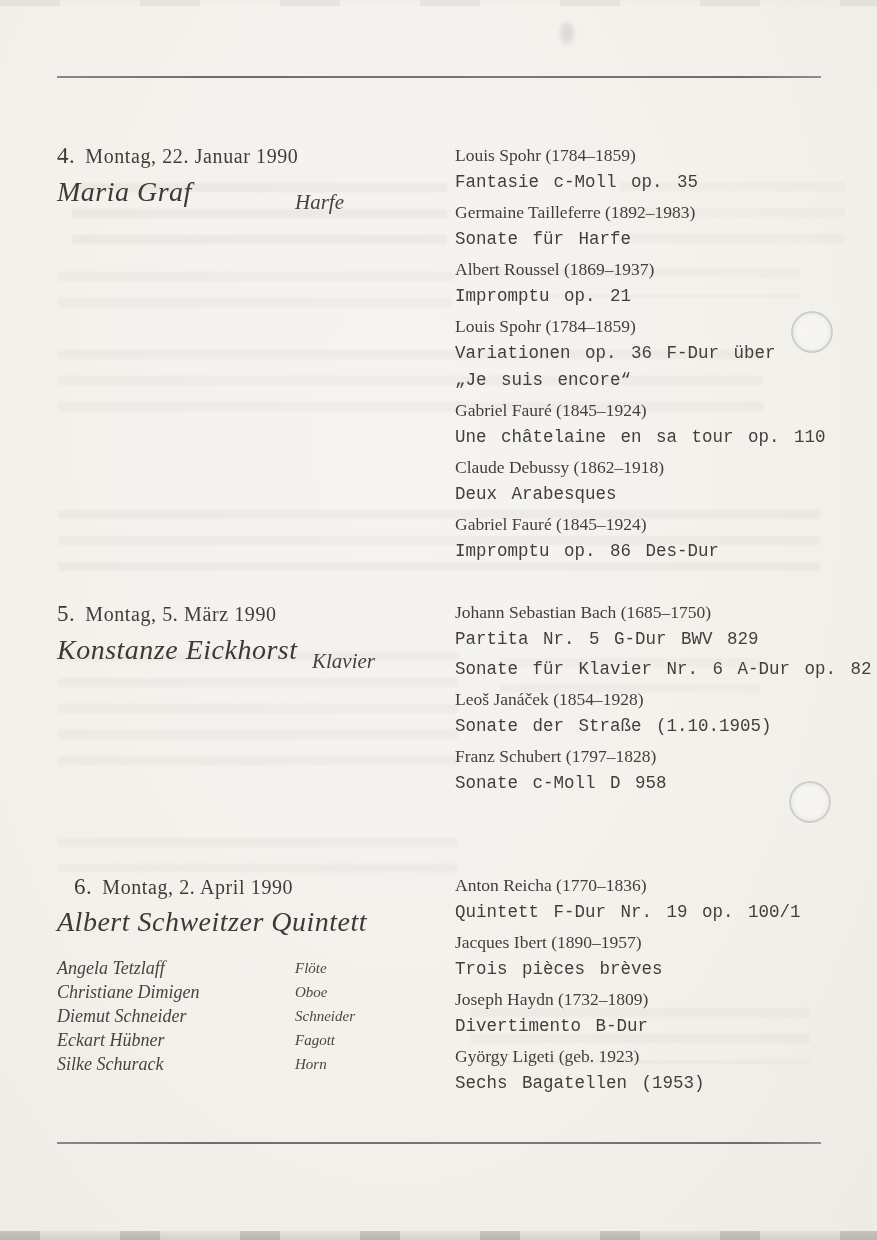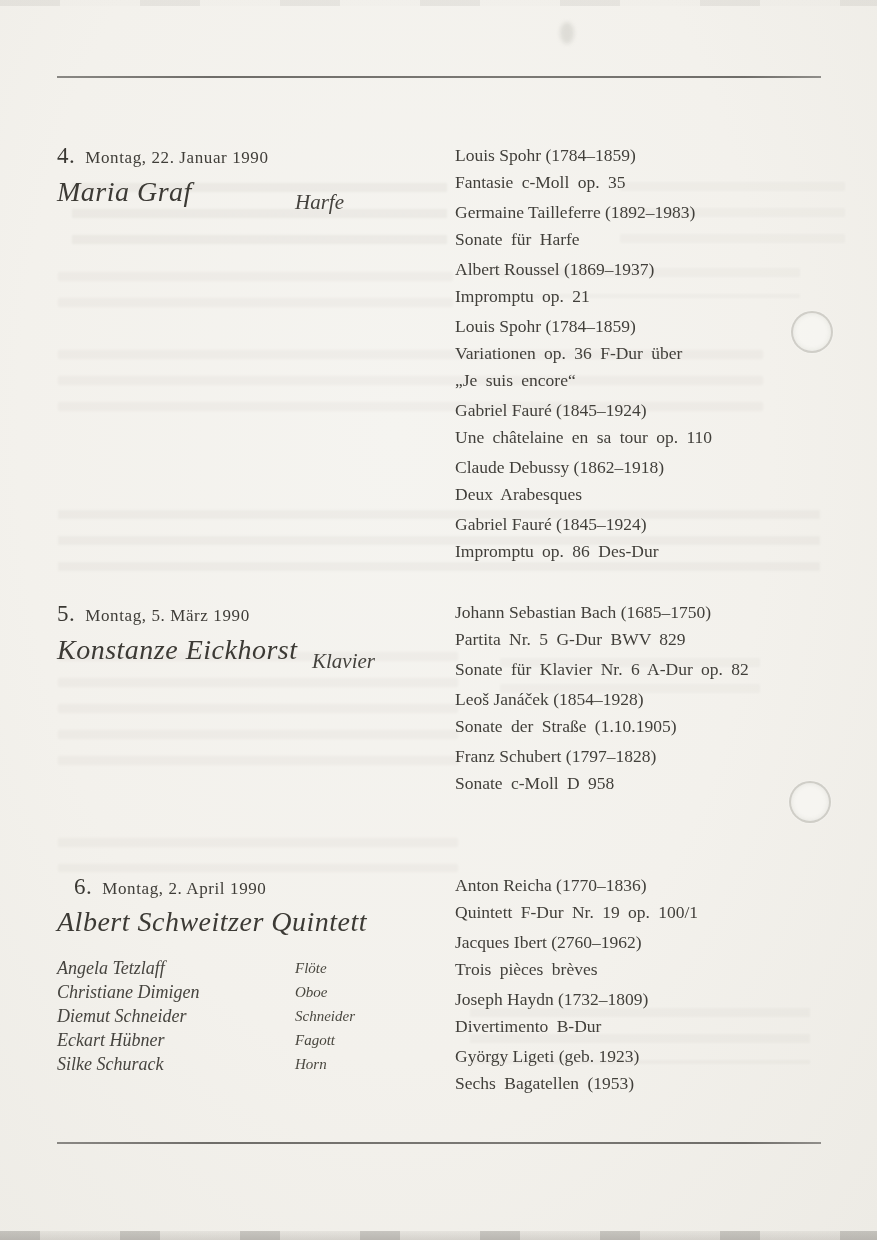--- a/index.html
+++ b/index.html
@@ -12,31 +12,31 @@
     font-family:"Liberation Serif","DejaVu Serif",serif;
     color:#403e39;
   }
   .rule{position:absolute;left:57px;width:764px;height:2px;
     background:linear-gradient(to right,#8a8884,#6f6d69 20%,#7b7975 60%,#6f6d69 90%,#908e8a);}
   .rule.top{top:76px;}
   .rule.bottom{top:1142px;}
 
   
   .entry-num{font-size:23px;letter-spacing:.5px;color:#3a3833;}
-  .entry-date{font-size:17px;letter-spacing:.6px;margin-left:10px;color:#3f3d38;}
+  .entry-date{font-size:20px;letter-spacing:.6px;margin-left:10px;color:#3f3d38;}
   .performer-name{font-style:italic;font-size:28px;letter-spacing:.5px;color:#3c3a35;}
   .instr{font-style:italic;font-size:21px;color:#45433e;position:absolute;}
 
   .head-line{position:absolute;white-space:nowrap;}
 
   
   .program{position:absolute;left:455px;width:400px;}
   .piece{margin-bottom:3px;}
   .piece .line{font-size:17.5px;line-height:27px;white-space:nowrap;color:#413f3a;}
-  .piece .work{word-spacing:4px;}
+  .piece .work{word-spacing:4px;font-family:Liberation Mono, monospace;}
 
   
   .members{position:absolute;left:57px;width:390px;}
   .member-row{position:relative;height:24px;}
   .member-name{font-style:italic;font-size:18px;line-height:24px;color:#46443f;}
   .member-instr{position:absolute;left:238px;top:0;font-style:italic;font-size:15px;line-height:24px;color:#49473f;}
 
   
   .ghost{position:absolute;pointer-events:none;
     background:repeating-linear-gradient(to bottom,
@@ -177,21 +177,21 @@
       <span class="member-instr">Horn</span>
     </div>
   </div>
 
   <div class="program" style="top:872px;">
     <div class="piece">
       <div class="line composer">Anton Reicha (1770–1836)</div>
       <div class="line work">Quintett F-Dur Nr. 19 op. 100/1</div>
     </div>
     <div class="piece">
-      <div class="line composer">Jacques Ibert (2760–1962)</div>
+      <div class="line composer">Jacques Ibert (1890–1957)</div>
       <div class="line work">Trois pièces brèves</div>
     </div>
     <div class="piece">
       <div class="line composer">Joseph Haydn (1732–1809)</div>
       <div class="line work">Divertimento B-Dur</div>
     </div>
     <div class="piece">
       <div class="line composer">György Ligeti (geb. 1923)</div>
       <div class="line work">Sechs Bagatellen (1953)</div>
     </div>

